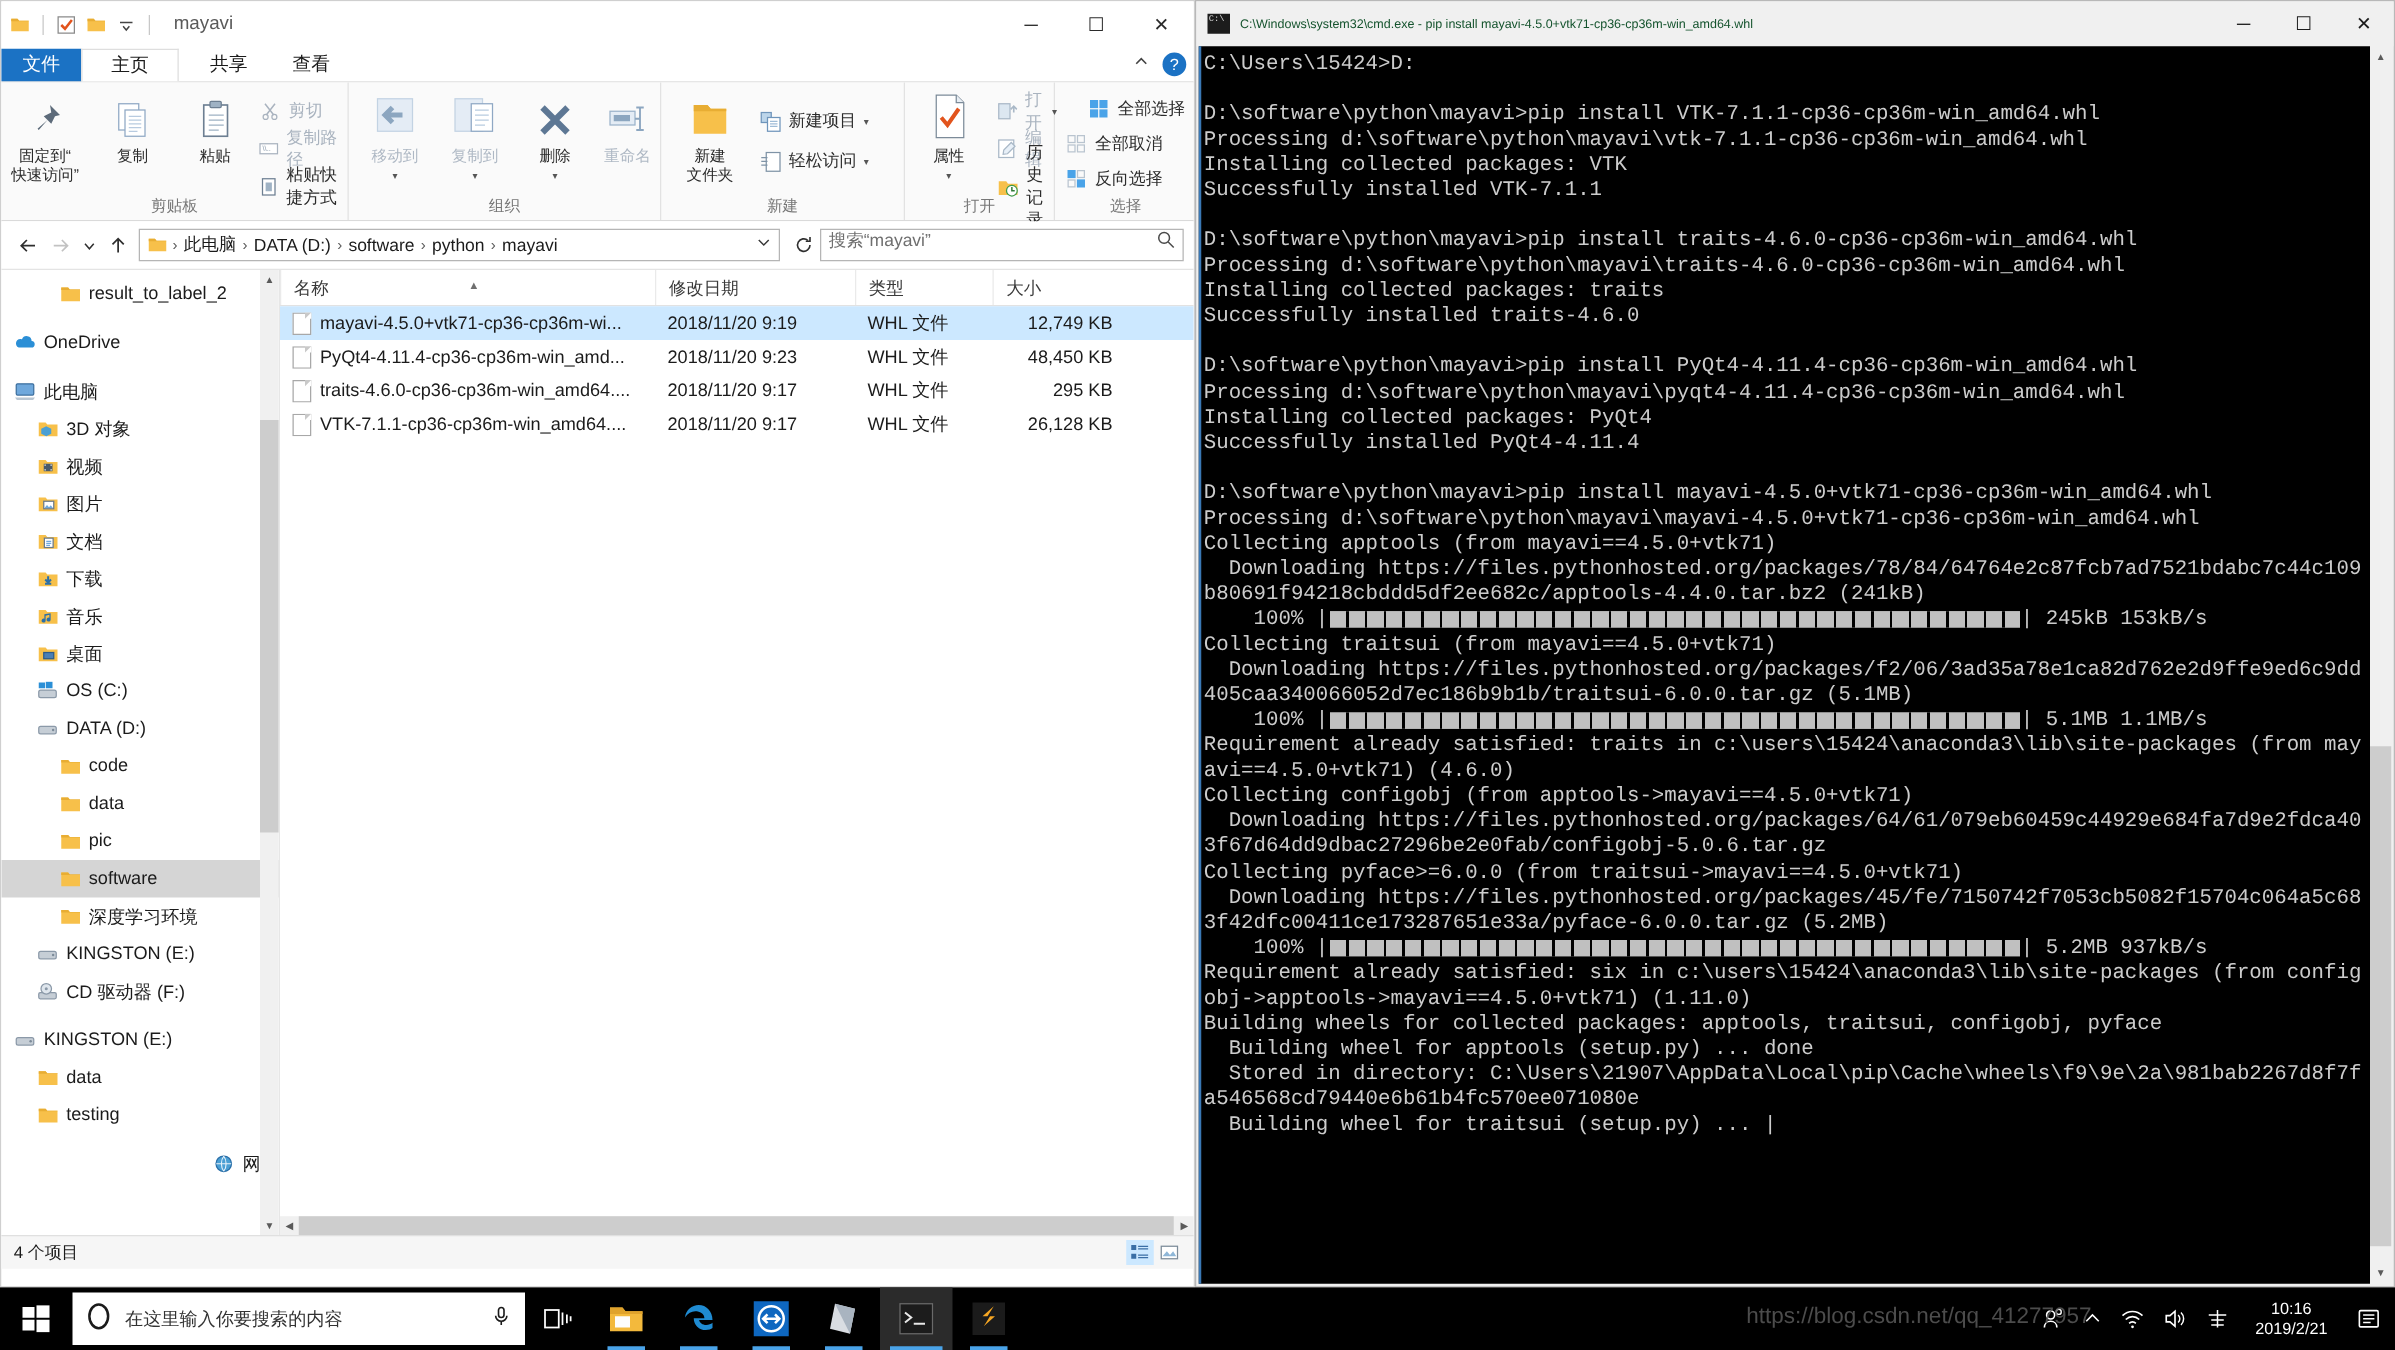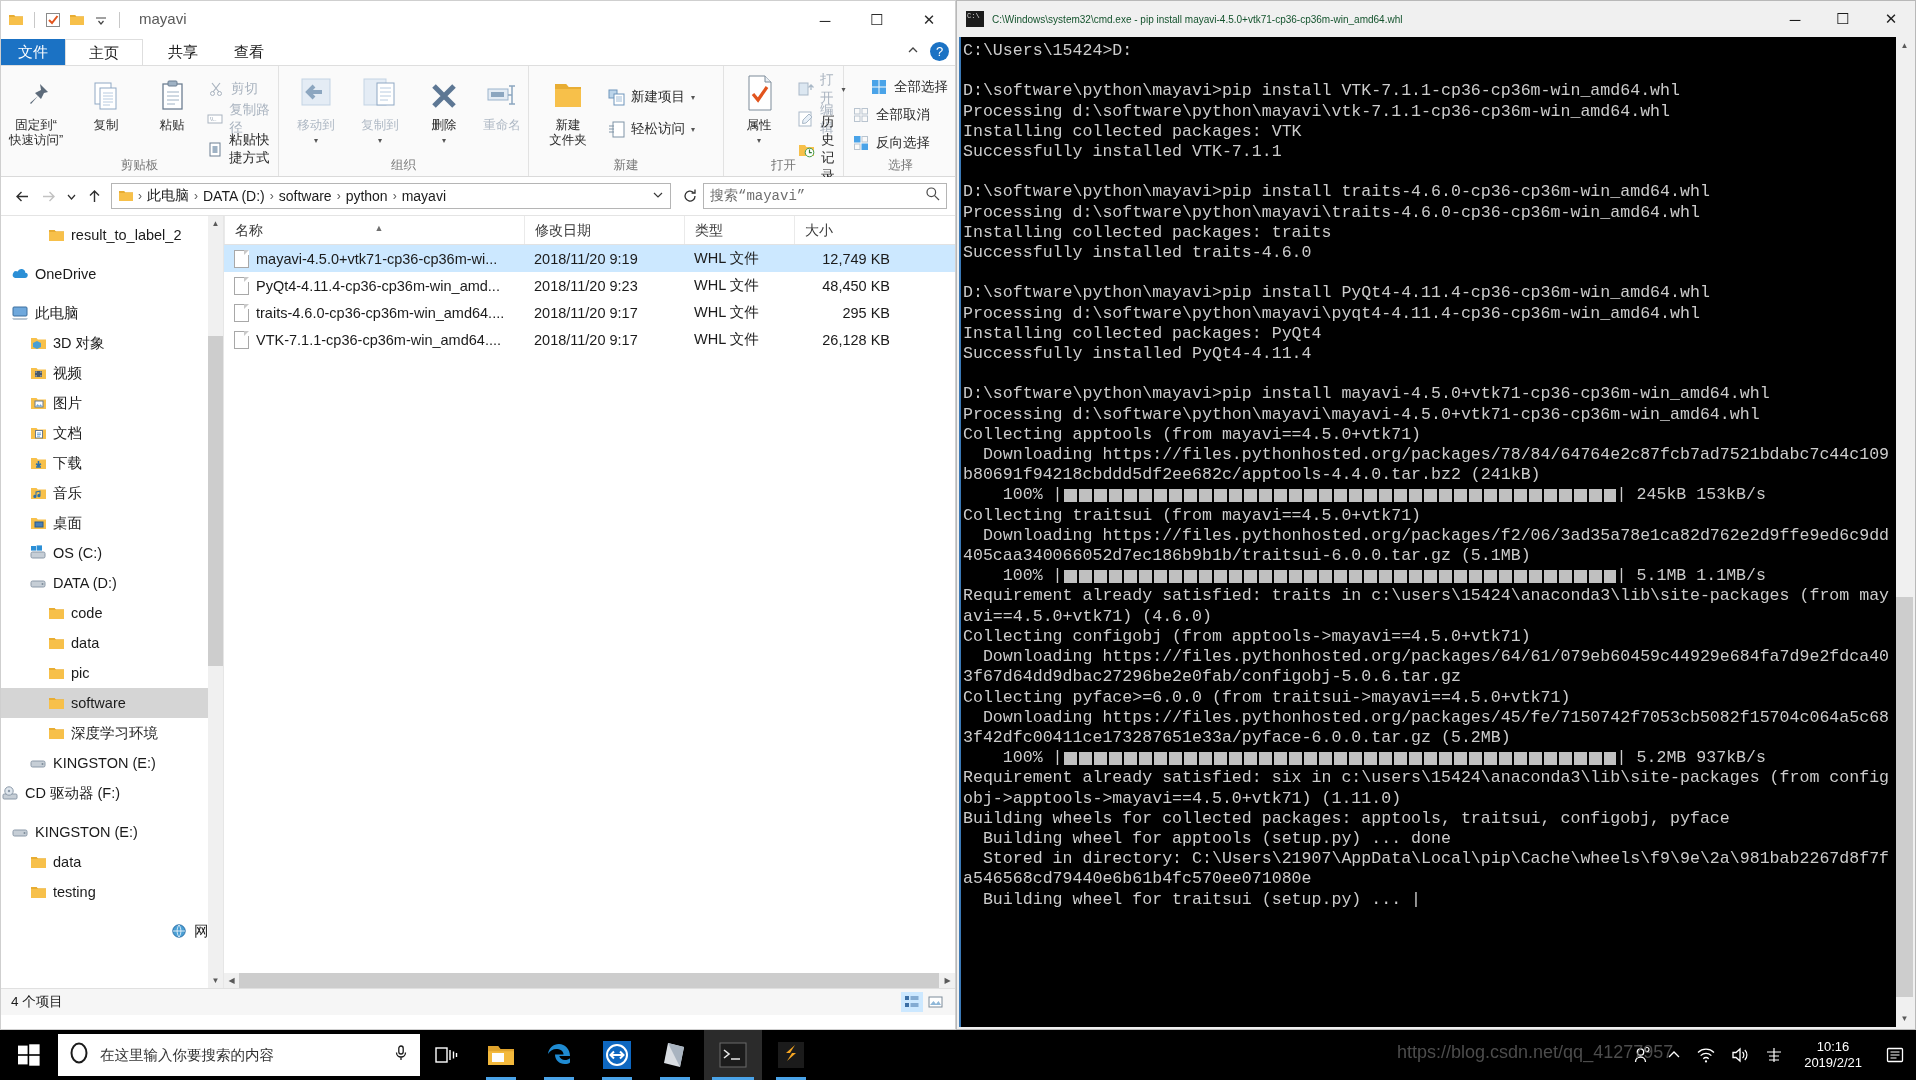--- a/index.html
+++ b/index.html
@@ -54,22 +54,22 @@
   .ex-addr{position:relative;height:38px;background:#fff;display:flex;align-items:center;padding:0 8px;
      border-bottom:1px solid #e4e4e4;}
   .navbtn{width:26px;height:26px;display:flex;align-items:center;justify-content:center;font-size:17px;color:#3a3a3a;}
   .navbtn.dim{color:#bdbdbd;}
   .navbtn.sm{width:20px;font-size:11px;}
   .crumbbar{flex:1;height:26px;border:1px solid #b5b5b5;background:#fff;display:flex;align-items:center;
     padding:0 4px;margin:0 6px 0 4px;box-sizing:border-box;}
   .crumb{font-size:14px;color:#1b1b1b;padding:0 3px;white-space:nowrap;}
   .crumbsep{font-size:12px;color:#5c5c5c;padding:0 2px;}
   .crumb-right{margin-left:auto;display:flex;align-items:center;gap:8px;padding-right:2px;}
-  .searchbox{width:244px;height:26px;border:1px solid #b5b5b5;background:#fff;display:flex;align-items:center;
-    padding:0 6px;box-sizing:border-box;font-family:Liberation Mono, monospace;}
+  .searchbox{width:291px;height:26px;border:1px solid #b5b5b5;background:#fff;display:flex;
+    padding:0 6px;box-sizing:border-box;}
   .searchbox .ph{font-size:14px;color:#6f6f6f;flex:1;}
 
   
   .ex-body{position:relative;height:772px;display:flex;}
   .navpane{width:222px;position:relative;background:#fff;border-right:1px solid #e6e6e6;overflow:hidden;}
   .navscroll{position:absolute;right:0;top:0;width:15px;height:100%;background:#f0f0f0;}
   .navscroll .thumb{position:absolute;left:0;width:15px;background:#cdcdcd;top:120px;height:330px;}
   .navscroll .arr{position:absolute;left:0;width:15px;height:15px;display:flex;align-items:center;justify-content:center;
     font-size:8px;color:#5a5a5a;}
   .navitem{display:flex;align-items:center;height:30px;font-size:14.5px;color:#1b1b1b;white-space:nowrap;}
@@ -674,21 +674,21 @@
             </div>
             <div class="navitem" style="padding-left: 28px;">
               <span class="ni">
                 <svg width="18" height="17" viewBox="0 0 18 17">
                   <rect x="2" y="6" width="14" height="6" rx="1.5" fill="#c6ced6" stroke="#8b99a8"></rect>
                   <circle cx="13.5" cy="9" r="1" fill="#7c8b99"></circle>
                 </svg>
               </span>
               <span>KINGSTON (E:)</span>
             </div>
-            <div class="navitem" style="">
+            <div class="navitem" style="padding-left: 28px;">
               <span class="ni">
                 <svg width="18" height="17" viewBox="0 0 18 17">
                   <rect x="2" y="9" width="14" height="5" rx="1.2" fill="#c6ced6" stroke="#8b99a8"></rect>
                   <circle cx="8" cy="6" r="4.2" fill="#dfe6ed" stroke="#8b99a8"></circle>
                   <circle cx="8" cy="6" r="1.2" fill="#8b99a8"></circle>
                 </svg>
               </span>
               <span>CD 驱动器 (F:)</span>
             </div>
             <div class="navgap"></div>

